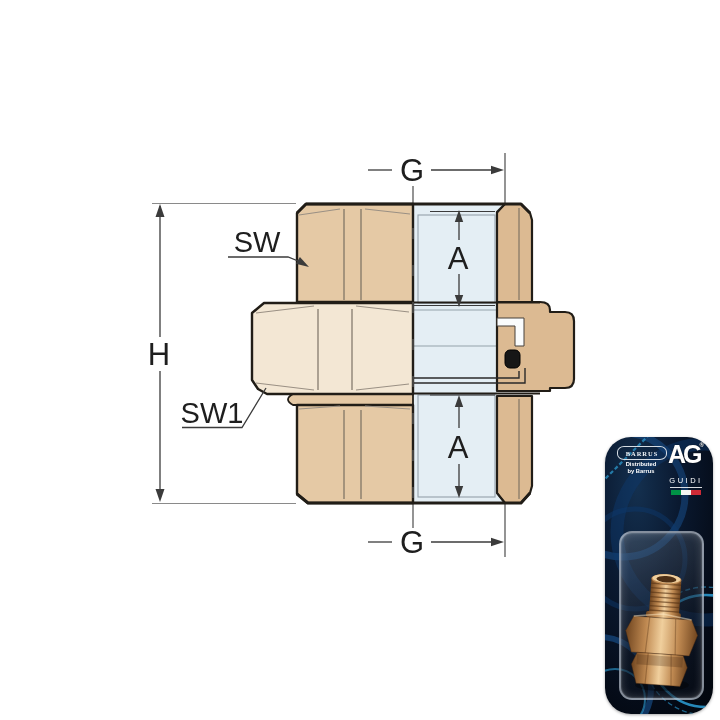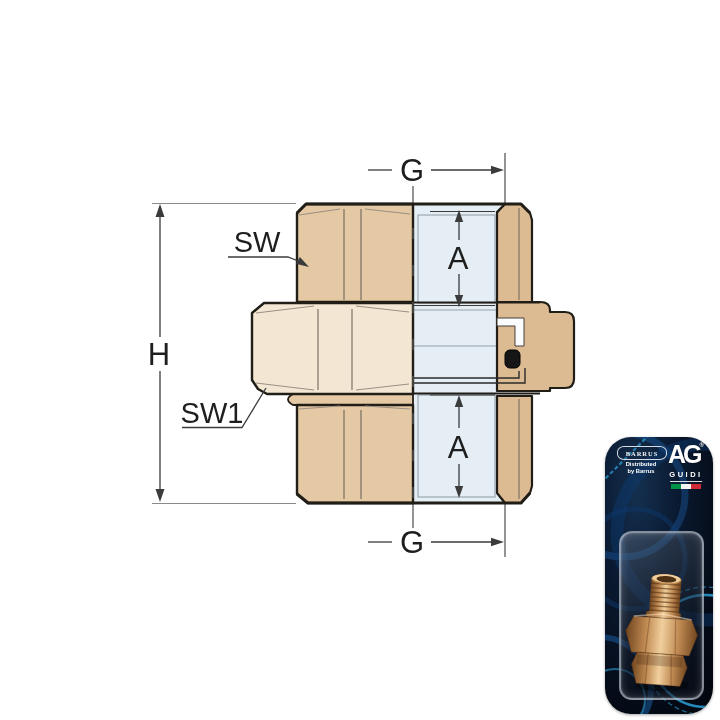--- a/index.html
+++ b/index.html
@@ -15,21 +15,21 @@
   .card svg.card-bg{position:absolute;left:0;top:0;}
   .barrus-badge{position:absolute;left:12px;top:9px;width:48px;height:12px;
         border:1px solid #d6dde4;border-radius:7px/6px;display:flex;align-items:center;justify-content:center;
         color:#eef2f6;font-family:"Liberation Serif",serif;font-size:6.5px;font-weight:bold;letter-spacing:1px;}
   .distributed{position:absolute;left:12px;top:24px;width:48px;text-align:center;color:#ffffff;
         font-size:5.8px;font-weight:bold;line-height:1.25;}
   .ag-logo{position:absolute;left:58px;top:6px;width:46px;text-align:center;color:#ffffff;}
   .ag-mark{font-size:25px;font-weight:bold;line-height:.95;letter-spacing:-3px;
         text-shadow:0 0 1px #000;}
   .ag-mark sup{font-size:6px;letter-spacing:0;vertical-align:top;}
-  .guidi-name{font-size:7.5px;font-weight:bold;letter-spacing:2.5px;margin-top:3px;}
+  .guidi-name{font-size:7.5px;font-weight:normal;letter-spacing:2.5px;margin-top:9px;}
   .guidi-tagline-bar{width:32px;height:1.5px;background:rgba(255,255,255,.85);margin:2px auto 2px;}
   .flag{display:block;margin:0 auto;}
   .blister{position:absolute;left:14px;top:94px;width:81px;height:165px;border-radius:13px;
         border:2px solid rgba(198,208,220,.65);
         background:linear-gradient(150deg,rgba(128,142,158,.32),rgba(18,26,40,.55) 60%,rgba(10,15,26,.6));
         box-shadow:inset 0 0 10px rgba(255,255,255,.22), inset 0 0 2px rgba(255,255,255,.4);}
   .blister svg{position:absolute;left:0;top:0;}
 </style>
 </head>
 <body>

